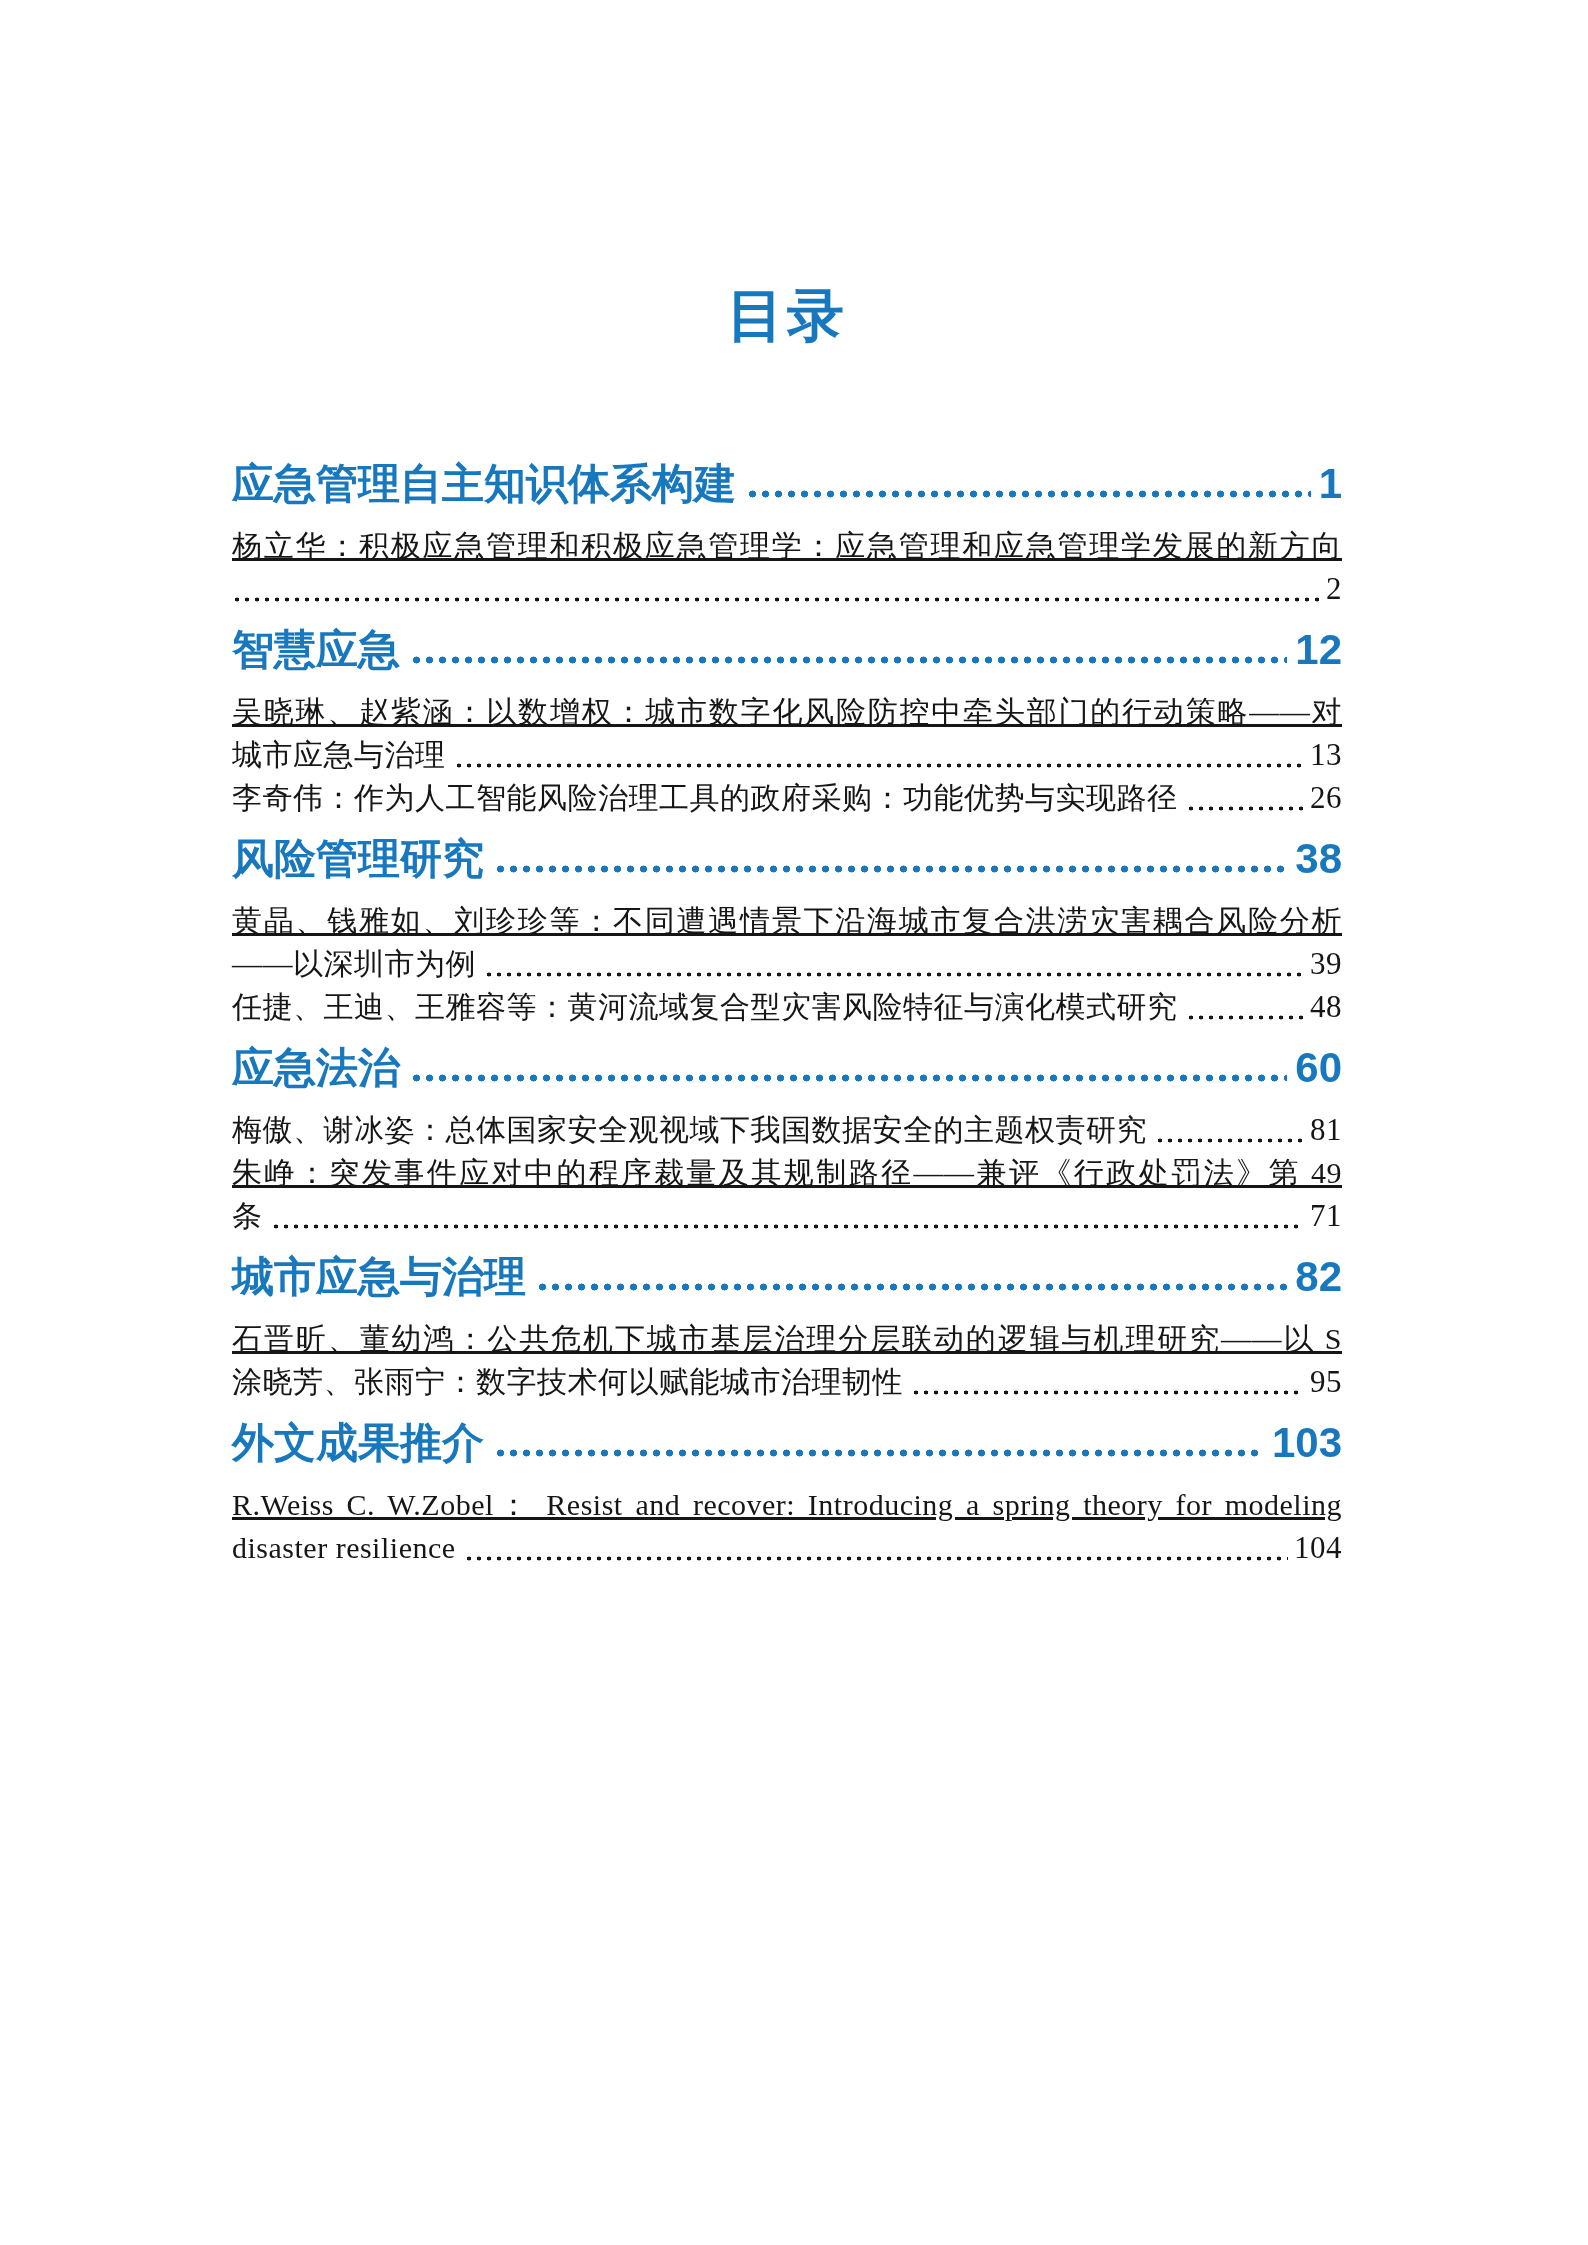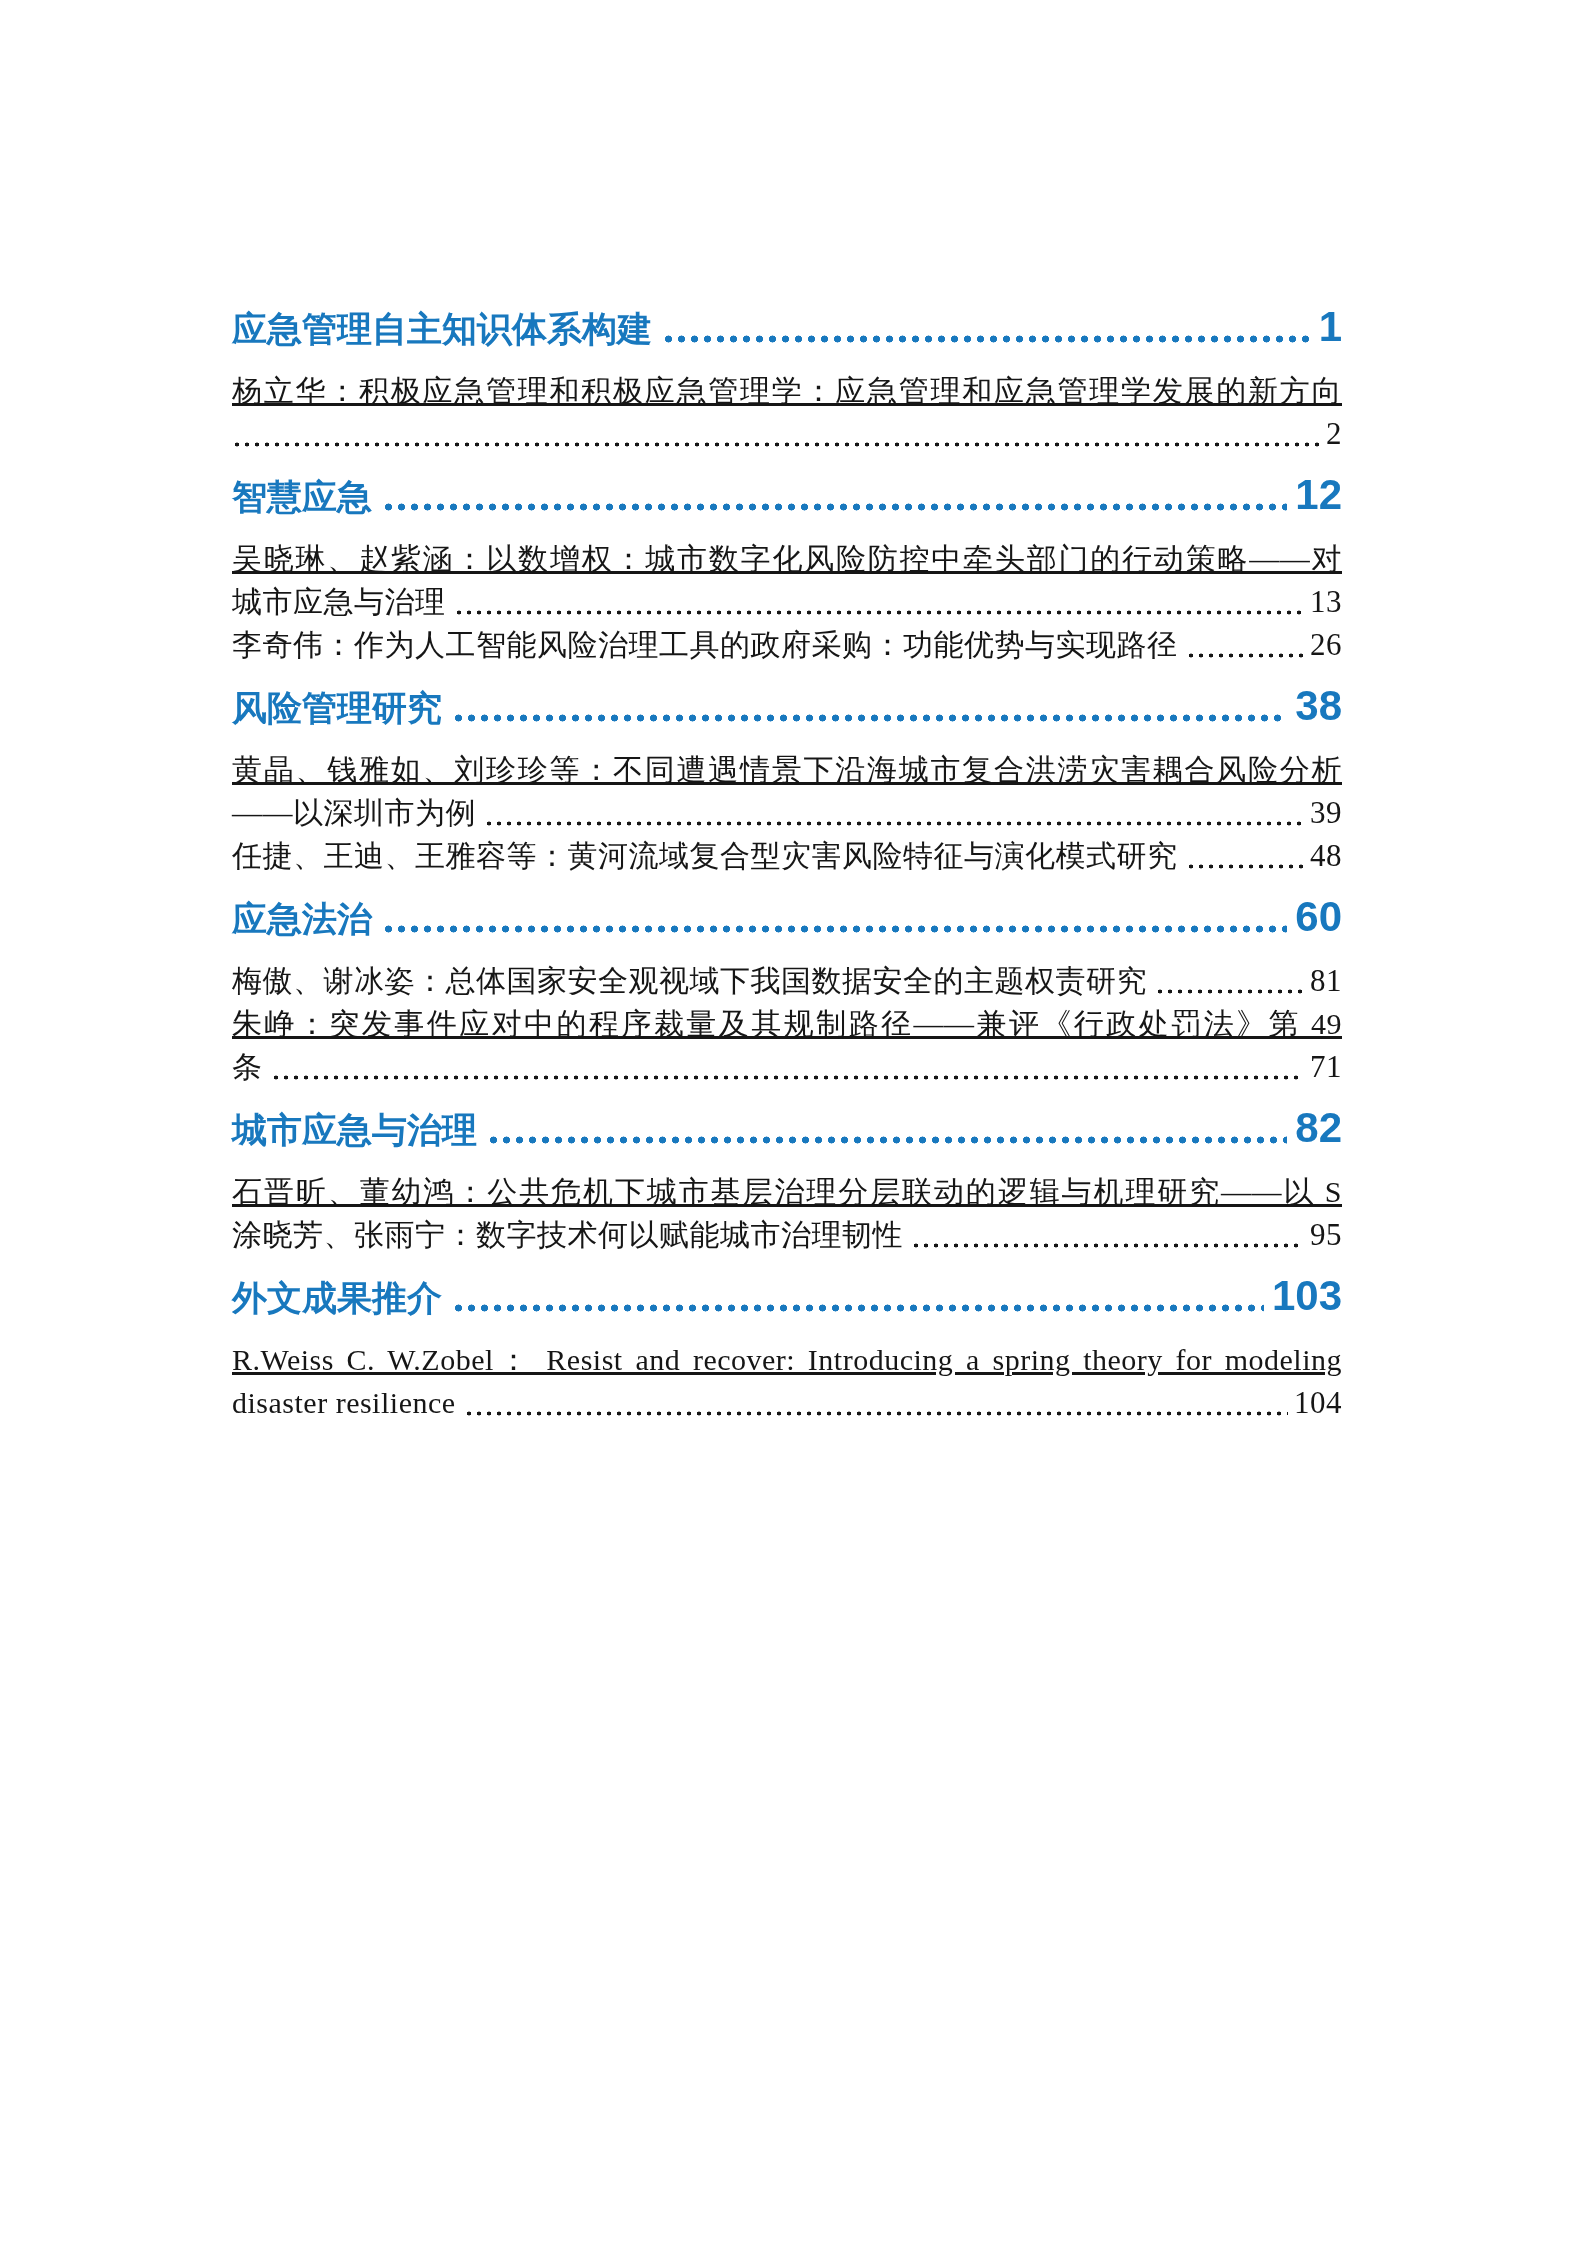--- a/index.html
+++ b/index.html
@@ -33,21 +33,21 @@
   .section-row{
     display:flex;
     align-items:baseline;
     margin:18px 0;
     font-family:"Liberation Sans","DejaVu Sans",sans-serif;
     font-weight:700;
     color:var(--accent);
     line-height:44px;
     cursor:pointer;
   }
-  .s-label{font-size:35px;white-space:pre;}
+  .s-label{font-size:42px;white-space:pre;}
   .s-leader{
     flex:1 1 auto;
     align-self:flex-end;
     height:8px;
     margin:0 8px 8px 10px;
     background-image:radial-gradient(circle, var(--accent) 3.3px, rgba(0,0,0,0) 3.7px);
     background-size:13px 8px;
     background-repeat:repeat-x;
     background-position:left center;
   }
@@ -81,20 +81,21 @@
     background-repeat:repeat-x;
     background-position:left center;
   }
   .entry-line.last.no-text .e-leader{margin-left:0;}
   .e-page{font-size:31px;white-space:pre;}
 </style>
 </head>
 <body>
 
 <div class="page">
+  <h1 class="doc-title">目录</h1>
   <div id="toc">
       <div class="section-row">
         <span class="s-label">应急管理自主知识体系构建</span>
         <span class="s-leader"></span>
         <span class="s-page">1</span>
       </div>
       <div class="entry-line full">杨立华：积极应急管理和积极应急管理学：应急管理和应急管理学发展的新方向</div>
       <div class="entry-line last no-text">
         <span class="e-leader"></span>
         <span class="e-page">2</span>

